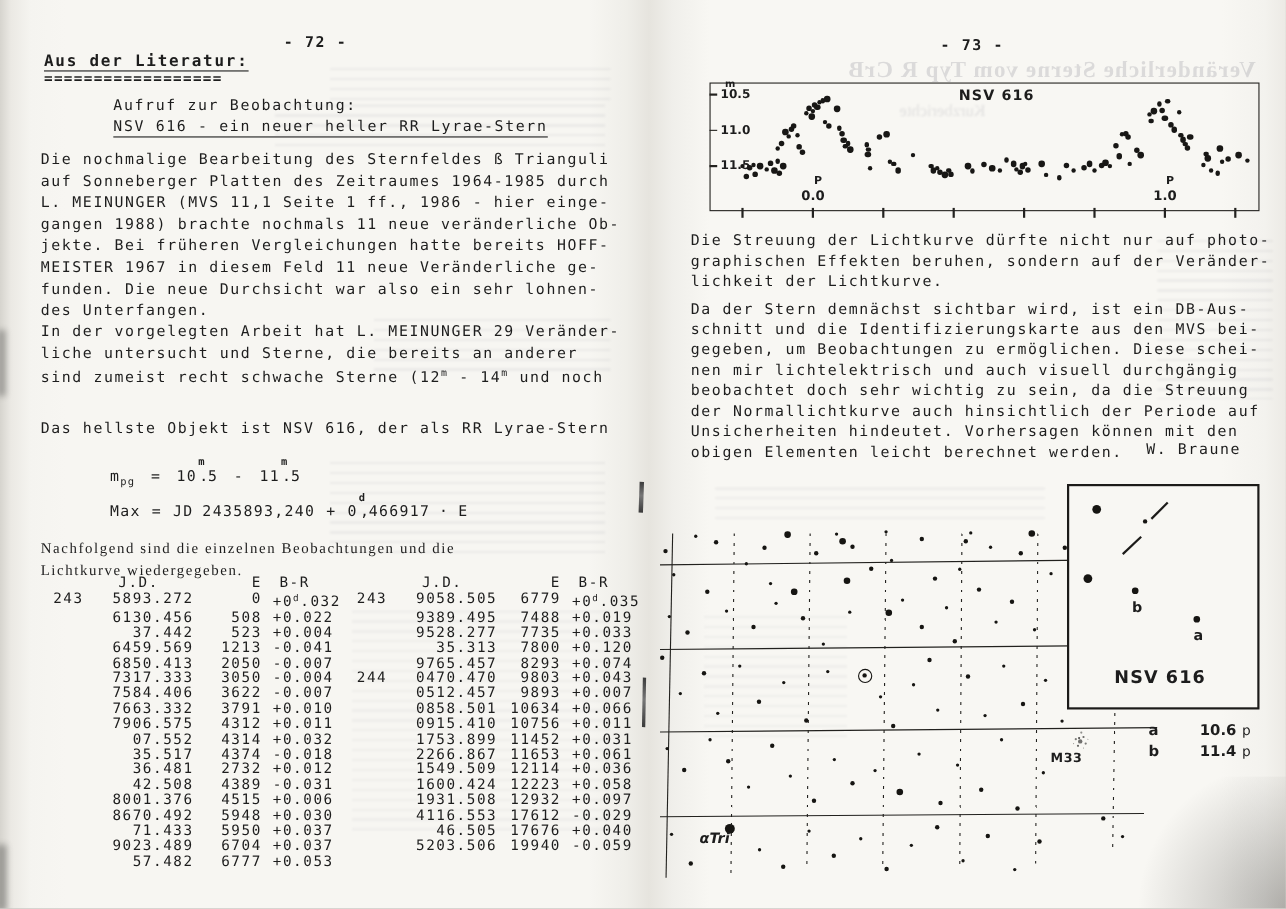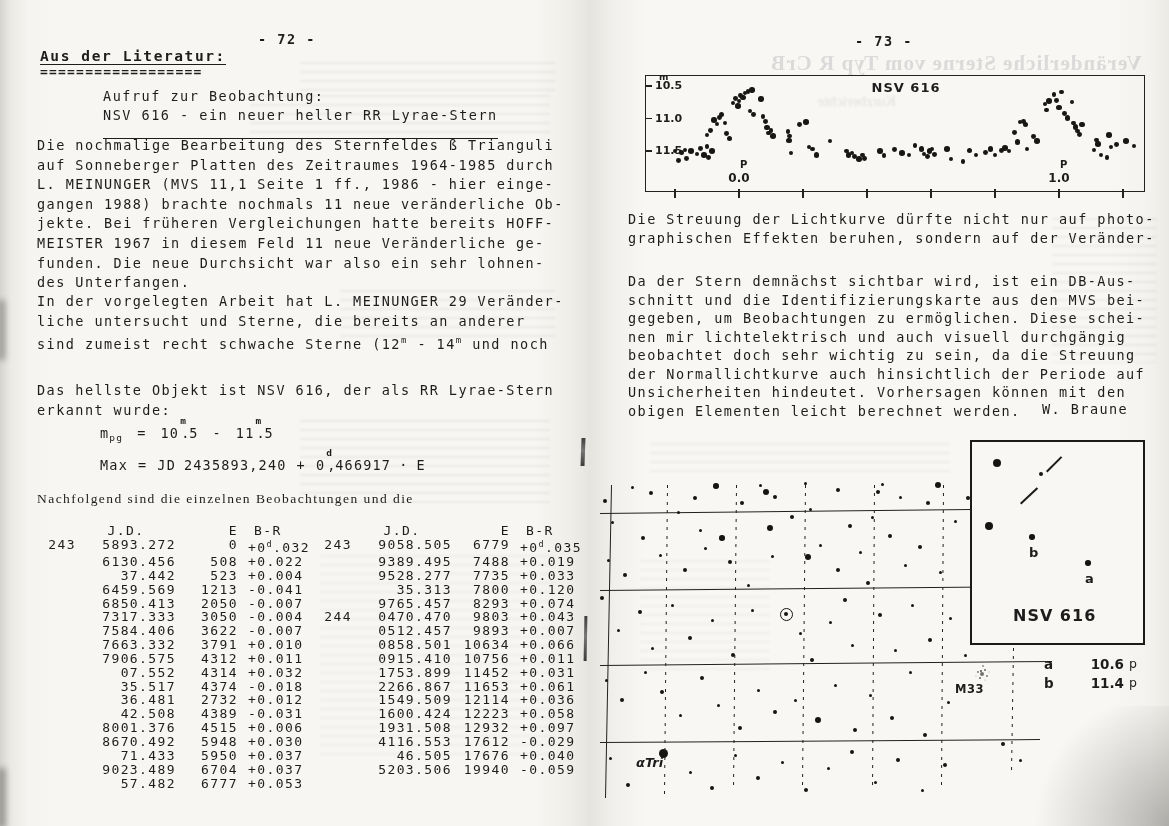--- a/index.html
+++ b/index.html
@@ -12,21 +12,21 @@
   .staple{position:absolute;background:linear-gradient(180deg,#3c3c3c,#777 45%,#3a3a3a);}
   .noise{position:absolute;opacity:.07;filter:blur(1px);
     background:repeating-linear-gradient(180deg,#55566b 0 2px,transparent 2px 9px);}
   .pgnum{position:absolute;font-size:13.5px;letter-spacing:1.5px;font-weight:bold;}
   .tw{position:absolute;font-size:13.5px;letter-spacing:1.45px;line-height:19.6px;white-space:pre;}
   .tw-r{line-height:18.5px;}
   .tw sup{font-size:9px;}
   .hd{position:absolute;font-size:14.5px;font-weight:bold;letter-spacing:1.6px;border-bottom:1.6px solid #1d1d1d;padding-bottom:0px;}
   .eqrow{position:absolute;font-size:13px;font-weight:bold;letter-spacing:1.2px;}
   .sub1{position:absolute;font-size:13.5px;letter-spacing:1.5px;}
-  .sub2{position:absolute;font-size:13.5px;letter-spacing:1.5px;border-bottom:1.4px solid #1d1d1d;padding-bottom:15px;}
+  .sub2{position:absolute;font-size:13.5px;letter-spacing:1.5px;border-bottom:1.4px solid #1d1d1d;padding-bottom:1px;}
   .formula{position:absolute;font-size:13.5px;letter-spacing:1.2px;}
   .formula .gap{display:inline-block;width:14px;}
   .formula sub{font-size:9.5px;}
   .ud{display:inline-block;position:relative;width:10px;height:1em;vertical-align:baseline;}
   .ud .t{position:absolute;left:1px;top:-9px;font-size:9.5px;font-weight:bold;}
   .ud .b{position:absolute;left:2px;bottom:-3px;font-size:13.5px;}
   .obs-table{position:absolute;display:grid;font-size:13px;letter-spacing:1.4px;line-height:13.85px;}
   .obs-table span{display:block;}
   .c-r{text-align:right;}
   .c-l{text-align:left;padding-left:10px;}
@@ -95,31 +95,31 @@
     <div class="pgnum" style="left:258px;top:31px;text-align:right;">- 72 -</div>
 
     <div class="hd" style="left:40px;top:48px;">Aus der Literatur:</div>
     <div class="eqrow" style="left:40px;top:64px;">==================</div>
 
     <div class="sub1" style="left:103px;top:88px;">Aufruf zur Beobachtung:</div>
     <div class="sub2" style="left:103px;top:107px;">NSV 616 - ein neuer heller RR Lyrae-Stern</div>
 
     <div class="tw" style="left:37px;top:136px;" id="p72-para1"><div>Die nochmalige Bearbeitung des Sternfeldes ß Trianguli</div><div>auf Sonneberger Platten des Zeitraumes 1964-1985 durch</div><div>L. MEINUNGER (MVS 11,1 Seite 1 ff., 1986 - hier einge-</div><div>gangen 1988) brachte nochmals 11 neue veränderliche Ob-</div><div>jekte. Bei früheren Vergleichungen hatte bereits HOFF-</div><div>MEISTER 1967 in diesem Feld 11 neue Veränderliche ge-</div><div>funden. Die neue Durchsicht war also ein sehr lohnen-</div><div>des Unterfangen.</div></div>
     <div class="tw" style="left:37px;top:292px;" id="p72-para2"><div>In der vorgelegten Arbeit hat L. MEINUNGER 29 Veränder-</div><div>liche untersucht und Sterne, die bereits an anderer</div><div>sind zumeist recht schwache Sterne (12<sup>m</sup> - 14<sup>m</sup> und noch</div></div>
-    <div class="tw" style="left:37px;top:381px;" id="p72-para3"><div>Das hellste Objekt ist NSV 616, der als RR Lyrae-Stern</div><div>erkannt wurde:</div></div>
+    <div class="tw" style="left:37px;top:381px;" id="p72-para3"><div>Das hellste Objekt ist NSV 616, der als RR Lyrae-Stern</div></div>
 
     <div class="formula" style="left:100px;top:424px;">
       <span>m</span><sub>pg</sub><span class="gap"></span><span>=</span><span class="gap"></span><span>10</span><span class="ud"><span class="t">m</span><span class="b">.</span></span><span>5</span><span class="gap"></span><span>-</span><span class="gap"></span><span>11</span><span class="ud"><span class="t">m</span><span class="b">.</span></span><span>5</span>
     </div>
 
     <div class="formula" style="left:100px;top:456px;">
       <span>Max</span><span class="gap" style="width:10px;"></span><span>=</span><span class="gap" style="width:10px;"></span><span>JD</span><span class="gap" style="width:8px;"></span><span>2435893,240</span><span class="gap" style="width:10px;"></span><span>+</span><span class="gap" style="width:10px;"></span><span>0</span><span class="ud"><span class="t">d</span><span class="b">,</span></span><span>466917</span><span class="gap" style="width:8px;"></span><span>·</span><span class="gap" style="width:8px;"></span><span>E</span>
     </div>
 
-    <div class="tw" style="left:37px;top:489px;font-family:Liberation Serif, serif;" id="p72-para4"><div>Nachfolgend sind die einzelnen Beobachtungen und die</div></div>
+    <div class="tw" style="left:37px;top:489px;font-family:Liberation Serif, serif;" id="p72-para4"><div>Nachfolgend sind die einzelnen Beobachtungen und die</div><div>Lichtkurve wiedergegeben.</div></div>
 
     <div class="obs-table" id="obs-left" style="left:40px;top:524px;grid-template-columns:36px 100px 62px 86px;">
         <span class="c-r"></span>
         <span class="c-c">J.D.</span>
         <span class="c-r">E</span>
         <span class="c-l" style="padding-left: 16px;">B-R</span>
         <span class="c-r">243</span>
         <span class="c-r">5893.272</span>
         <span class="c-r">0</span>
         <span class="c-l">+0<sup>d</sup>.032</span>
@@ -402,21 +402,21 @@
         <div class="lc-dot" style="width: 5.6px; height: 5.6px; left: 449.24px; top: 65.05px;"></div>
         <div class="lc-dot" style="width: 4.2px; height: 4.2px; left: 453.14px; top: 76.8px;"></div>
         <div class="lc-dot" style="width: 4.9px; height: 4.9px; left: 458.55px; top: 79.05px;"></div>
         <div class="lc-dot" style="width: 5.6px; height: 5.6px; left: 460.12px; top: 55.95px;"></div>
         <div class="lc-dot" style="width: 4.2px; height: 4.2px; left: 462.74px; top: 69px;"></div>
         <div class="lc-dot" style="width: 4.9px; height: 4.9px; left: 468.15px; top: 66.05px;"></div>
         <div class="lc-dot" style="width: 5.6px; height: 5.6px; left: 477.4px; top: 62.45px;"></div>
         <div class="lc-dot" style="width: 4.2px; height: 4.2px; left: 486.1px; top: 67.7px;"></div>
       </div>
 
-    <div class="tw tw-r" style="left:628px;top:210px;" id="p73-para1"><div>Die Streuung der Lichtkurve dürfte nicht nur auf photo-</div><div>graphischen Effekten beruhen, sondern auf der Veränder-</div></div>
+    <div class="tw tw-r" style="left:628px;top:210px;" id="p73-para1"><div>Die Streuung der Lichtkurve dürfte nicht nur auf photo-</div><div>graphischen Effekten beruhen, sondern auf der Veränder-</div><div>lichkeit der Lichtkurve.</div></div>
     <div class="tw tw-r" style="left:628px;top:272px;" id="p73-para2"><div>Da der Stern demnächst sichtbar wird, ist ein DB-Aus-</div><div>schnitt und die Identifizierungskarte aus den MVS bei-</div><div>gegeben, um Beobachtungen zu ermöglichen. Diese schei-</div><div>nen mir lichtelektrisch und auch visuell durchgängig</div><div>beobachtet doch sehr wichtig zu sein, da die Streuung</div><div>der Normallichtkurve auch hinsichtlich der Periode auf</div><div>Unsicherheiten hindeutet. Vorhersagen können mit den</div><div>obigen Elementen leicht berechnet werden.</div></div>
     <div class="tw" style="left:1042px;top:400px;">W. Braune</div>
 
     <div id="map-layer">
       <div class="var-marker" id="var-marker" style="left: 779.5px; top: 607.5px;"></div>
       <div class="m33" id="m33-patch" style="left: 980px; top: 672px;"></div>
       <div class="map-label" id="m33-label" style="left: 955px; top: 682px;">M33</div>
       <div class="star" id="atri-star" style="width: 9px; height: 9px; left: 658.5px; top: 748.5px;"></div>
       <div class="atri-label" id="atri-label" style="left: 636px; top: 755px;">αTri</div>
     <div class="map-line" style="left: 600px; top: 513px; width: 452.028px; transform: rotate(-0.0110614rad);"></div>

